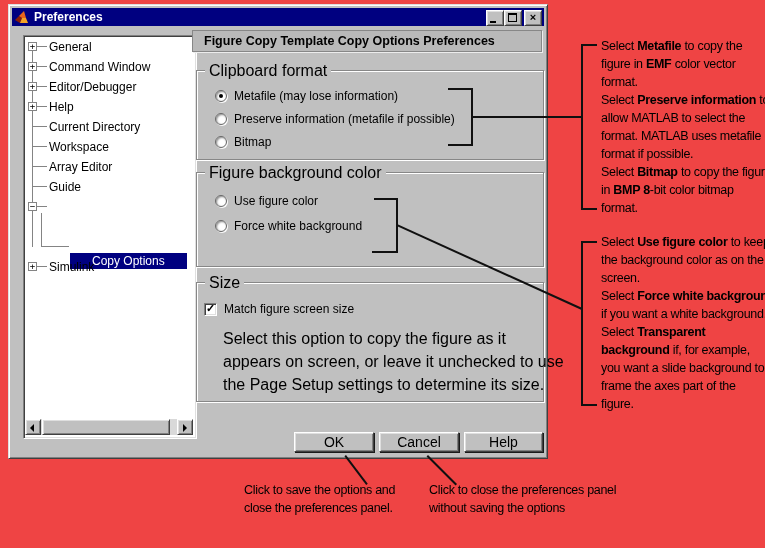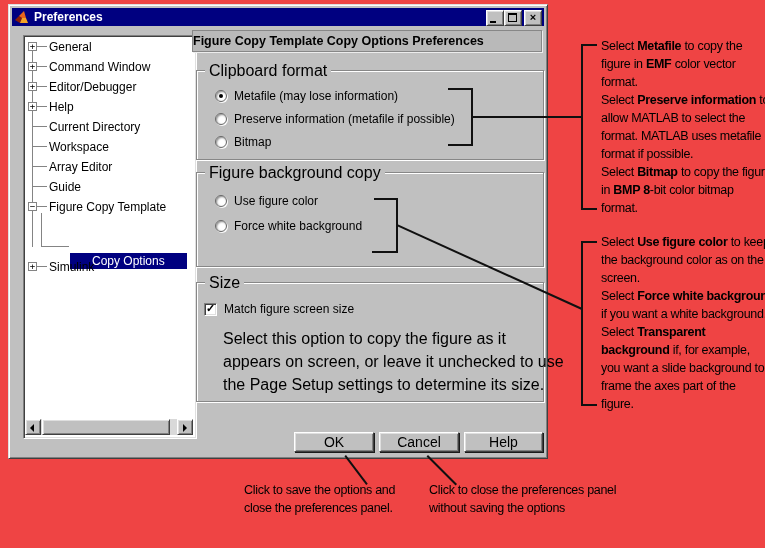--- a/index.html
+++ b/index.html
@@ -50,21 +50,21 @@
   .tri{position:absolute;top:4px;width:0;height:0;border-top:4px solid transparent;border-bottom:4px solid transparent;}
   .tri.l{left:4px;border-right:4px solid #000;}
   .tri.r{left:5px;border-left:4px solid #000;}
   .thumb{position:absolute;left:17px;top:0;width:128px;height:16px;background:#c0c0c0;
          border:1px solid;border-color:#fff #404040 #404040 #fff;
          box-shadow:inset 1px 1px 0 #dfdfdf, inset -1px -1px 0 #808080;box-sizing:border-box;}
 
   
   .phead{position:absolute;left:192px;top:30px;width:350px;height:22px;background:#b9b9b9;
          border:1px solid #878787;box-shadow:1px 1px 0 #ececec;box-sizing:border-box;
-         font-weight:bold;font-size:12.5px;line-height:20px;}
+         font-weight:bold;font-size:12.5px;line-height:20px;padding-left:11px;}
   .gbox{position:absolute;border:1px solid #878787;box-shadow:1px 1px 0 #fff, inset 1px 1px 0 #fff;}
   .gb-label{position:absolute;top:-8px;left:8px;background:#c0c0c0;padding:0 4px;font-size:16px;line-height:15px;}
   .g1{left:196px;top:70px;width:346px;height:88px;}
   .g2{left:196px;top:172px;width:346px;height:93px;}
   .g3{left:196px;top:282px;width:346px;height:118px;}
 
   .opt-row{position:absolute;display:flex;align-items:center;height:14px;font-size:12px;text-align:center;}
   .radio{width:12px;height:12px;border-radius:50%;background:#fff;border:1px solid #666;
          box-shadow:inset 1px 1px 2px rgba(0,0,0,.45), 1px 1px 0 rgba(255,255,255,.9);
          position:relative;flex:0 0 auto;box-sizing:border-box;}
@@ -150,21 +150,20 @@
         <span class="tlabel">Array Editor</span>
       </div>
       <div class="trow" style="top:140px">
         <span class="stub"></span>
 
         <span class="tlabel">Guide</span>
       </div>
       <div class="trow" style="top:160px">
         <span class="stub"></span>
         <span class="toggle">−</span>
-        <span class="tlabel">Figure Copy Template</span>
       </div>
       <div class="cvline"></div>
       <div class="chline"></div>
       <div class="trow child" style="top:200px">
         <span class="tlabel sel">Copy Options</span>
       </div>
       <div class="trow" style="top:220px">
         <span class="stub"></span>
         <span class="toggle">+</span>
         <span class="tlabel">Simulink</span>
@@ -196,21 +195,21 @@
   <div class="opt-row" style="left:215px;top:112px">
     <span class="radio"></span>
     <span class="opt-label">Preserve information (metafile if possible)</span>
   </div>
   <div class="opt-row" style="left:215px;top:135px">
     <span class="radio"></span>
     <span class="opt-label">Bitmap</span>
   </div>
 
   <div class="gbox g2">
-    <span class="gb-label">Figure background copy</span>
+    <span class="gb-label">Figure background color</span>
   </div>
   <div class="opt-row" style="left:215px;top:194px">
     <span class="radio"></span>
     <span class="opt-label">Use figure color</span>
   </div>
   <div class="opt-row" style="left:215px;top:219px">
     <span class="radio"></span>
     <span class="opt-label">Force white background</span>
   </div>
 

